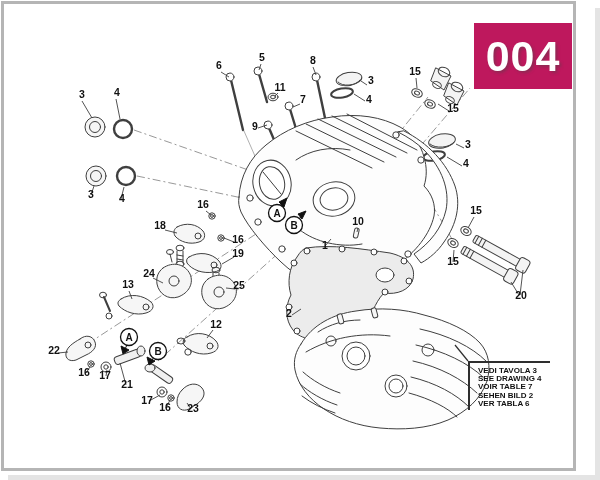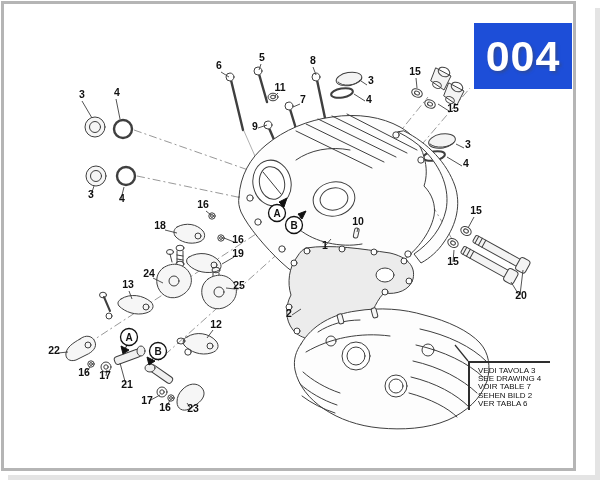--- a/index.html
+++ b/index.html
@@ -10,21 +10,21 @@
   .shadow-r{position:absolute;right:0;top:8px;width:5px;height:472px;background:#e4e4e4;z-index:0;}
   .shadow-b{position:absolute;left:8px;bottom:0;height:5px;width:592px;background:#e4e4e4;z-index:0;}
   svg.diagram{position:absolute;left:0;top:0;z-index:2;}
   .badge{position:absolute;left:474px;top:23px;width:98px;height:66px;background:#d8161d;
          display:flex;align-items:center;justify-content:center;z-index:4;}
   .badge span{color:#fff;font-weight:bold;font-size:43px;letter-spacing:1px;
          text-shadow:2px 2px 3px rgba(70,70,70,.4);}
   .note{position:absolute;left:468px;top:361px;width:72px;z-index:4;
         border-top:2px solid #2e2e2e;border-left:2px solid #2e2e2e;
         padding:4px 0 2px 8px;overflow:visible;}
-  .note div{font-size:8px;font-weight:normal;line-height:8.2px;color:#111;white-space:nowrap;}
+  .note div{font-size:8px;font-weight:bold;line-height:8.2px;color:#111;white-space:nowrap;}
   text.plbl{font-family:"Liberation Sans",sans-serif;font-size:10.5px;font-weight:bold;fill:#111;}
   text.clet{font-family:"Liberation Sans",sans-serif;font-size:10px;font-weight:bold;fill:#111;}
 </style>
 </head>
 <body>
 
 <div class="page">
   <div class="shadow-r"></div>
   <div class="shadow-b"></div>
   <div class="frame"></div>
@@ -301,21 +301,21 @@
         <text x="277" y="216.5" text-anchor="middle" class="clet">A</text>
         <circle cx="294" cy="225" r="8.5" fill="#fff" stroke="#111" stroke-width="1.3"></circle>
         <text x="294" y="228.5" text-anchor="middle" class="clet">B</text>
         <circle cx="129" cy="337" r="8.5" fill="#fff" stroke="#111" stroke-width="1.3"></circle>
         <text x="129" y="340.5" text-anchor="middle" class="clet">A</text>
         <circle cx="158" cy="351" r="8.5" fill="#fff" stroke="#111" stroke-width="1.3"></circle>
         <text x="158" y="354.5" text-anchor="middle" class="clet">B</text>
       </g>
   </svg>
 
-  <div class="badge" style="background: #1d4ed8;">
+  <div class="badge" style="background: #be185d;">
     <span>004</span>
   </div>
 
   <div class="note" id="note-box">
       <div>VEDI TAVOLA 3</div>
       <div>SEE DRAWING 4</div>
       <div>VOIR TABLE 7</div>
       <div>SEHEN BILD 2</div>
       <div>VER TABLA 6</div>
     </div>

